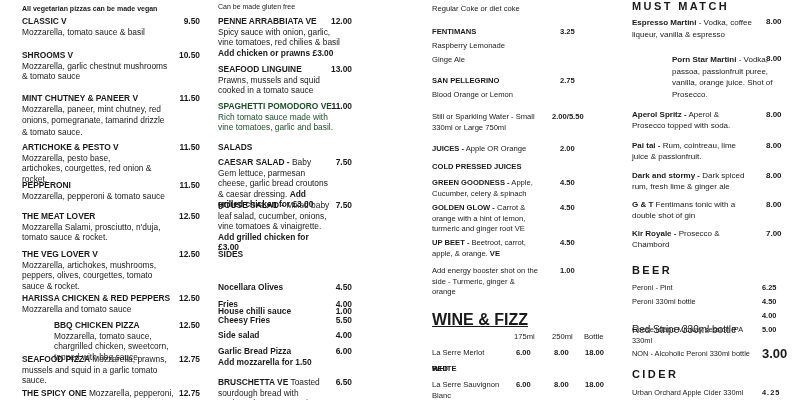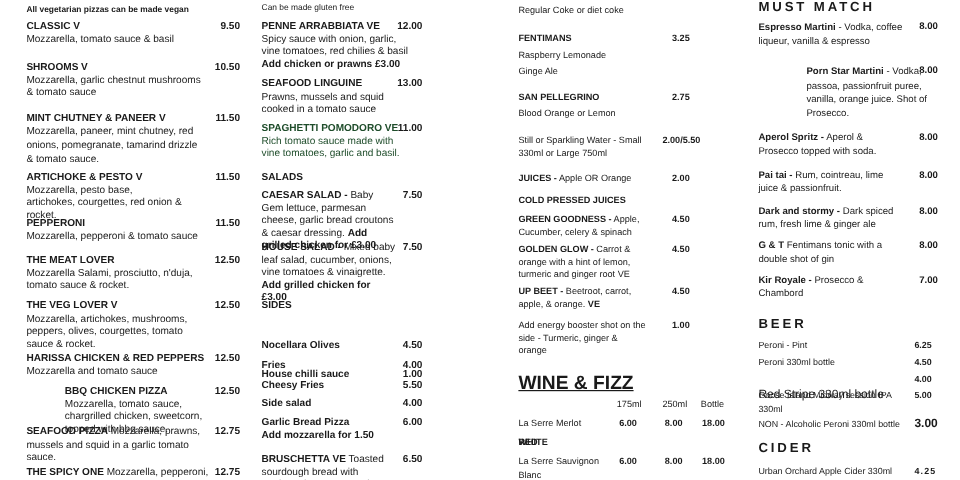--- a/index.html
+++ b/index.html
@@ -225,18 +225,18 @@
   <div class="spaced" style="position:absolute; top:265px; left:0;">BEER</div>
   <div style="position:absolute; top:283px; left:0; font-size:7.4px;">Peroni - Pint</div>
   <div class="b" style="position:absolute; top:283px; left:130px; font-size:7.4px;">6.25</div>
   <div style="position:absolute; top:297px; left:0; font-size:7.4px;">Peroni 330ml bottle</div>
   <div class="b" style="position:absolute; top:297px; left:130px; font-size:7.4px;">4.50</div>
   <div style="position:absolute; top:325px; left:0; font-size:10px;">Red Stripe 330ml bottle</div>
   <div class="b" style="position:absolute; top:311px; left:130px; font-size:7.4px;">4.00</div>
   <div style="position:absolute; top:325px; left:0; width:118px; font-size:7.4px;">Goose Island Midway session IPA 330ml</div>
   <div class="b" style="position:absolute; top:325px; left:130px; font-size:7.4px;">5.00</div>
   <div style="position:absolute; top:349px; left:0; font-size:7.4px; white-space:nowrap;">NON - Alcoholic Peroni 330ml bottle</div>
-  <div class="b" style="position:absolute; top:349px; left:130px; font-size:10px;text-align:center;">3.00</div>
+  <div class="b" style="position:absolute; top:349px; left:130px; font-size:13px;text-align:center;">3.00</div>
 
   <div class="spaced" style="position:absolute; top:369px; left:0;">CIDER</div>
   <div style="position:absolute; top:388px; left:0; font-size:7.4px; white-space:nowrap;">Urban Orchard Apple Cider  330ml</div>
   <div class="b" style="position:absolute; top:388px; left:130px; font-size:7.4px; letter-spacing:1px;">4.25</div>
 </div>
 
 </body></html>

